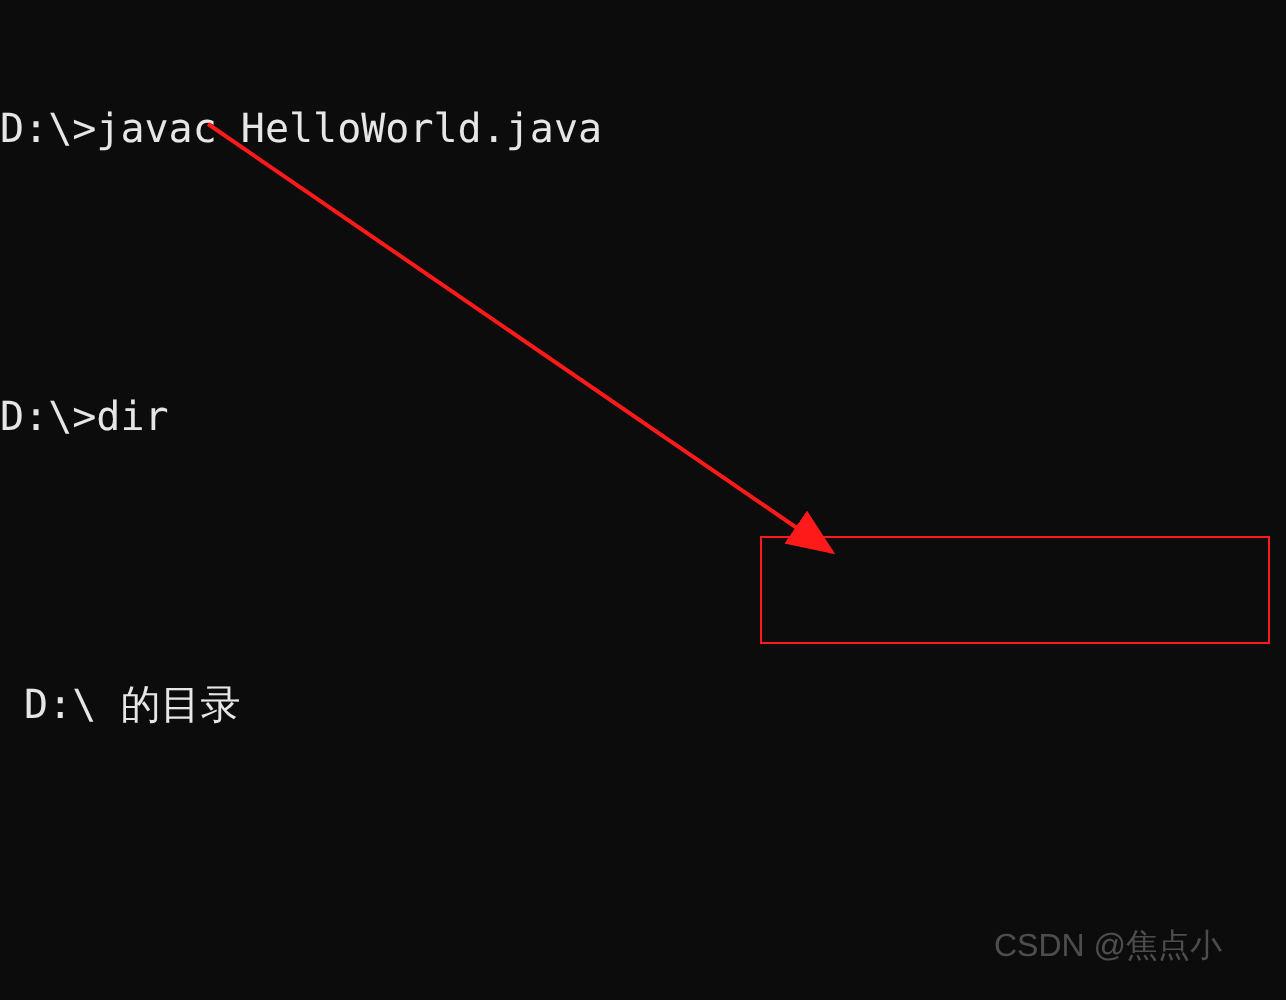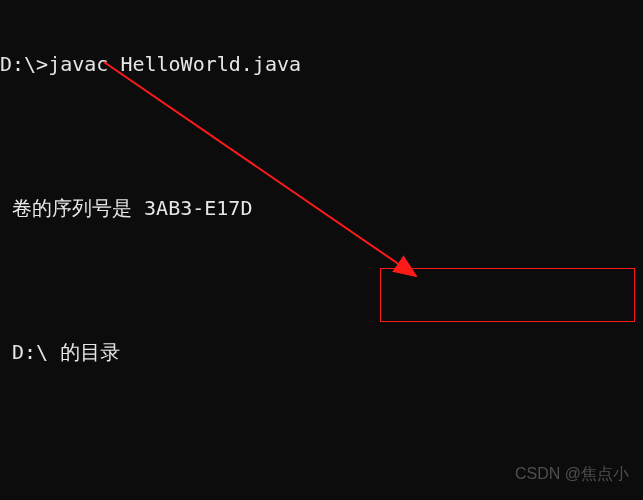--- a/index.html
+++ b/index.html
@@ -39,33 +39,33 @@
     left: 0;
     pointer-events: none;
   }
 </style>
 </head>
 <body>
 
 <div class="terminal">
   <div class="line"><span>D:\&gt;</span><span>javac HelloWorld.java</span></div>
   <div class="line">&nbsp;</div>
-  <div class="line"> 卷的序列号是 3AB3-E17D</div>
+  <div class="line"><span>D:\&gt;</span><span>dir</span></div>
   <div class="line">&nbsp;</div>
   <div class="line"> D:\ 的目录</div>
   
   
   
   
 </div>
 
 <div class="highlight-box" style="left:380px; top:268px; width:253px; height:52px;"></div>
 
 <svg class="arrow" width="643" height="500">
   <defs>
     <marker id="ah" markerWidth="12" markerHeight="10" refX="11" refY="5" orient="auto">
       <polygon points="0,0 12,5 0,10" fill="#ff1a1a"></polygon>
     </marker>
   </defs>
   <line x1="104" y1="62" x2="416" y2="276" stroke="#ff1a1a" stroke-width="2" marker-end="url(#ah)"></line>
 </svg>
 
-<div class="watermark" style="right:14px; bottom:14px;margin-left:32px;">CSDN @焦点小</div>
+<div class="watermark" style="right:32px; bottom:14px;margin-left:32px;">CSDN @焦点小</div>
 
 </body></html>

